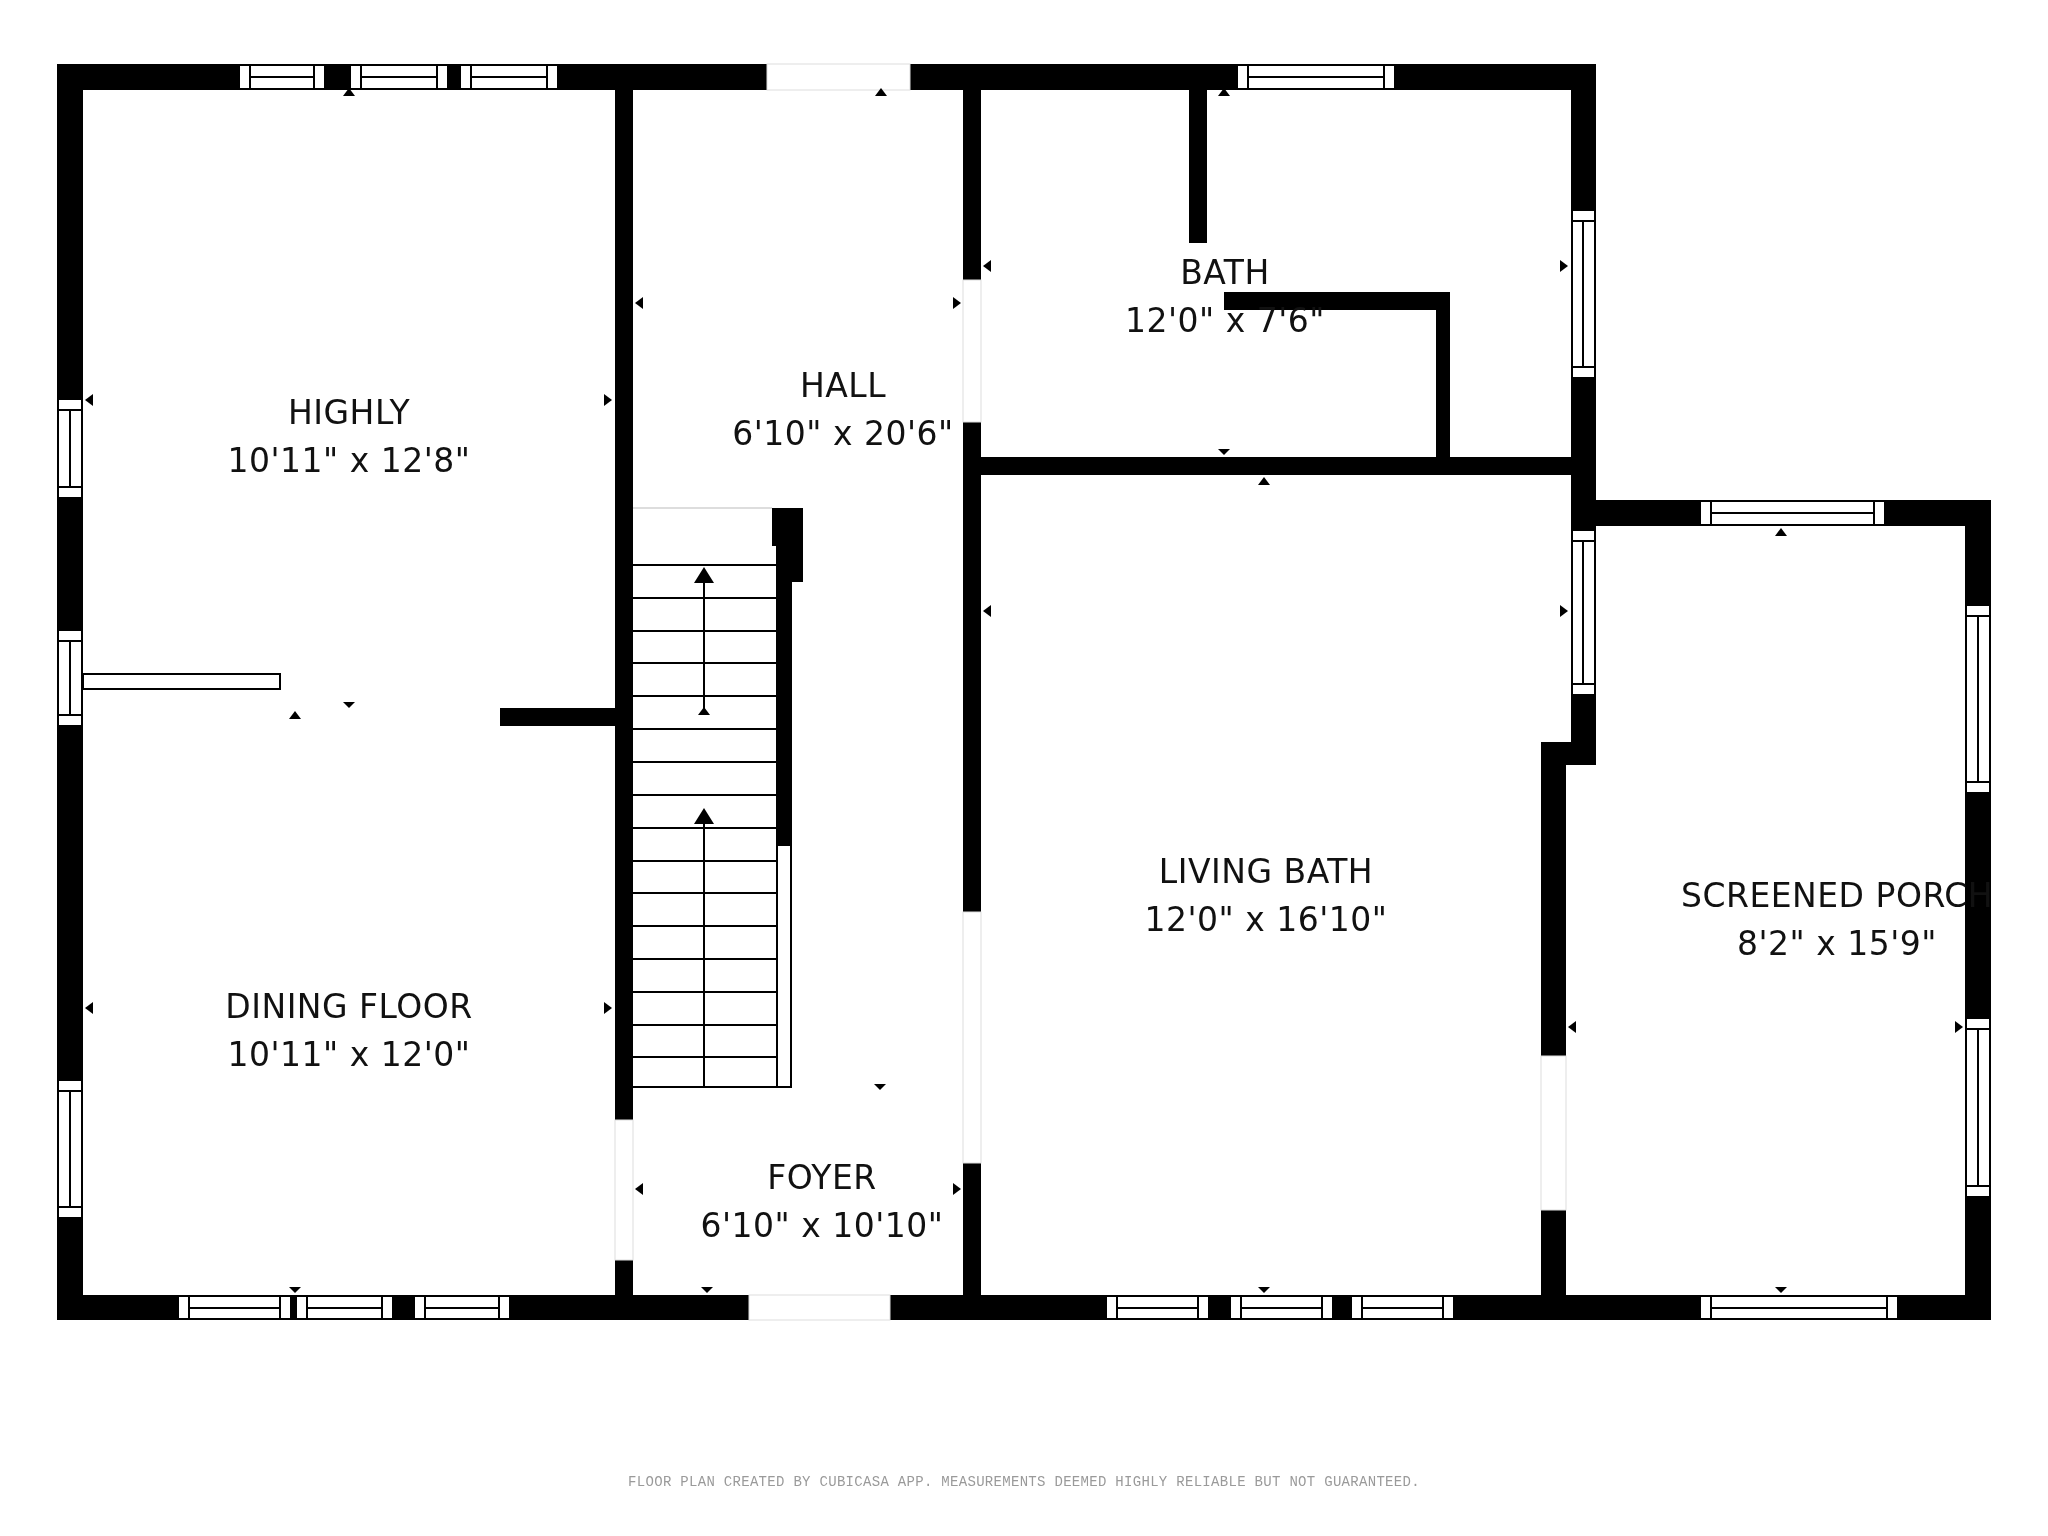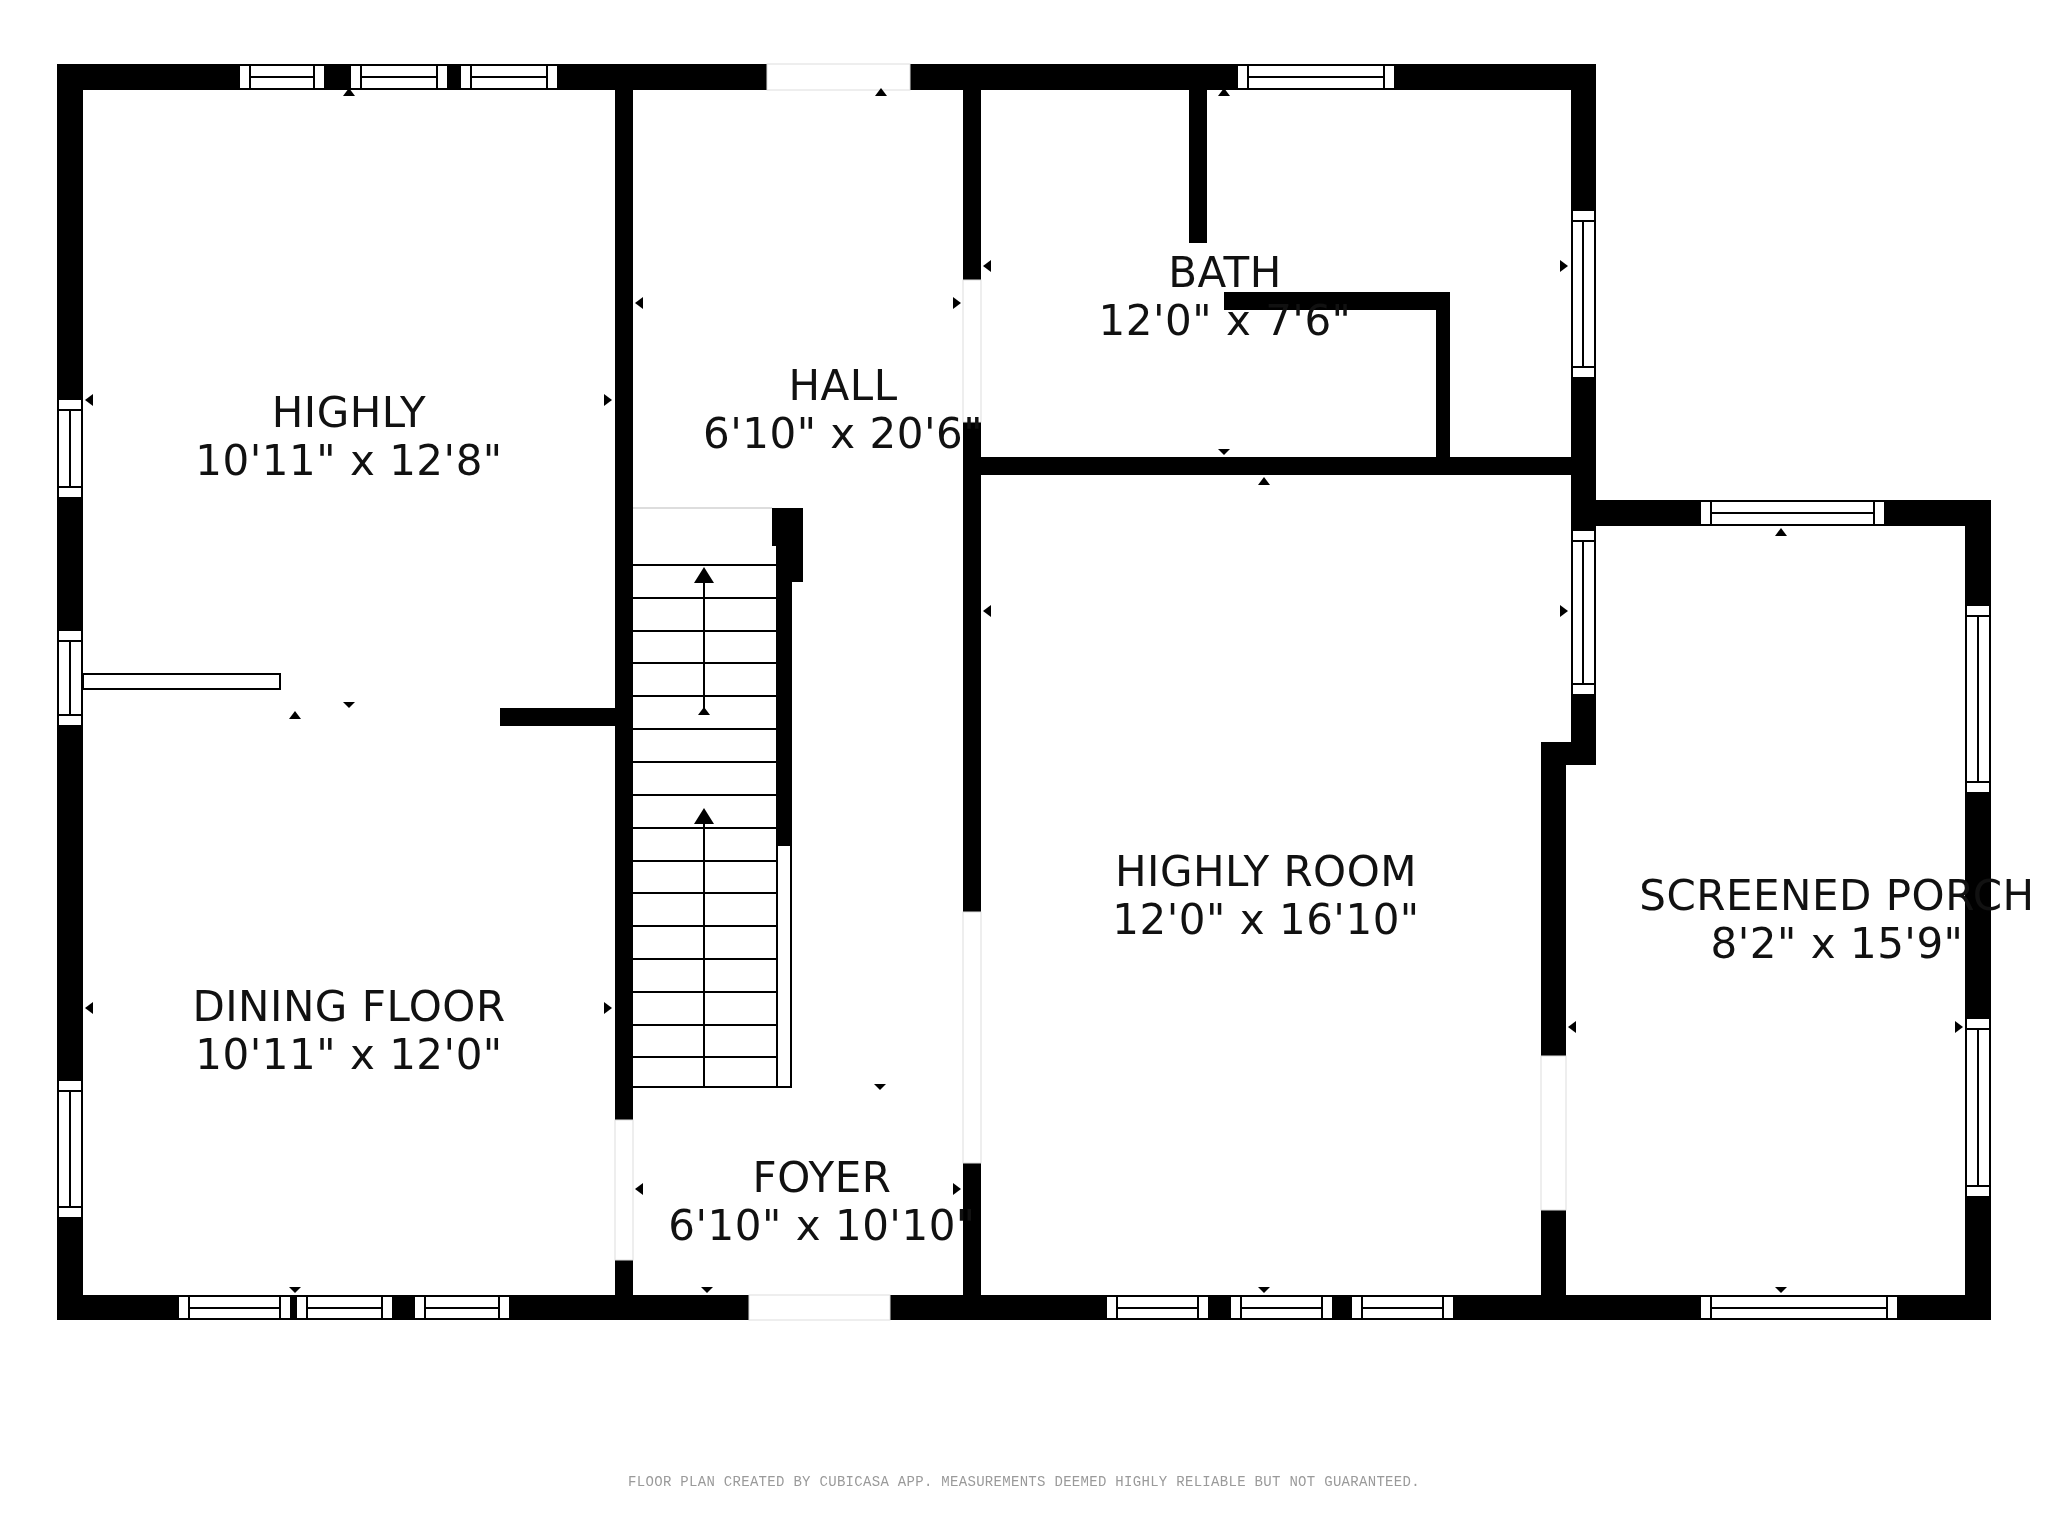--- a/index.html
+++ b/index.html
@@ -4,21 +4,21 @@
   <style>
     html, body { margin: 0; padding: 0; background: #ffffff; }
     body { width: 2048px; height: 1536px; position: relative; overflow: hidden; font-family: "DejaVu Sans", sans-serif; }
     #plan { position: absolute; left: 0; top: 0; width: 2048px; height: 1536px; }
     .wall { fill: #000000; }
     .win { fill: #ffffff; stroke: #000000; stroke-width: 2; }
     .winline { stroke: #000000; stroke-width: 2; }
     .tread { stroke: #000000; stroke-width: 2; }
     .marker { fill: #000000; }
     .opening { fill: #ffffff; stroke: #dddddd; stroke-width: 1; }
-    .room-label { position: absolute; transform: translateX(-50%); text-align: center; color: #111111; font-family: "DejaVu Sans", sans-serif; font-size: 42px; line-height: 48px; white-space: nowrap; letter-spacing: 0.5px; }
+    .room-label { position: absolute; transform: translateX(-50%); text-align: center; color: #111111; font-family: "DejaVu Sans", sans-serif; font-size: 33px; line-height: 48px; white-space: nowrap; letter-spacing: 0.5px; }
     .room-label span { display: block; }
     .footer { position: absolute; left: 0; width: 2048px; top: 1474px; text-align: center; color: #9a9a9a; font-family: Liberation Mono, monospace; font-size: 14px; letter-spacing: 0.3px; }
   </style>
 </head>
 <body>
 
 <svg id="plan" viewBox="0 0 2048 1536" xmlns="http://www.w3.org/2000/svg">
 
   <g>
 
@@ -240,21 +240,21 @@
 </div>
 <div class="room-label" style="left:802px; top:1154px;margin-left:20px;">
   <span>FOYER</span>
   <span>6'10" x 10'10"</span>
 </div>
 <div class="room-label" style="left:1225px; top:249px;">
   <span>BATH</span>
   <span>12'0" x 7'6"</span>
 </div>
 <div class="room-label" style="left:1266px; top:848px;">
-  <span>HIGHLY ROOM</span>
+  <span>LIVING BATH</span>
   <span>12'0" x 16'10"</span>
 </div>
 <div class="room-label" style="left:1793px; top:872px;margin-left:44px;">
   <span>SCREENED PORCH</span>
   <span>8'2" x 15'9"</span>
 </div>
 
 <div class="footer">FLOOR PLAN CREATED BY CUBICASA APP. MEASUREMENTS DEEMED HIGHLY RELIABLE BUT NOT GUARANTEED.</div>
 
 </body></html>

